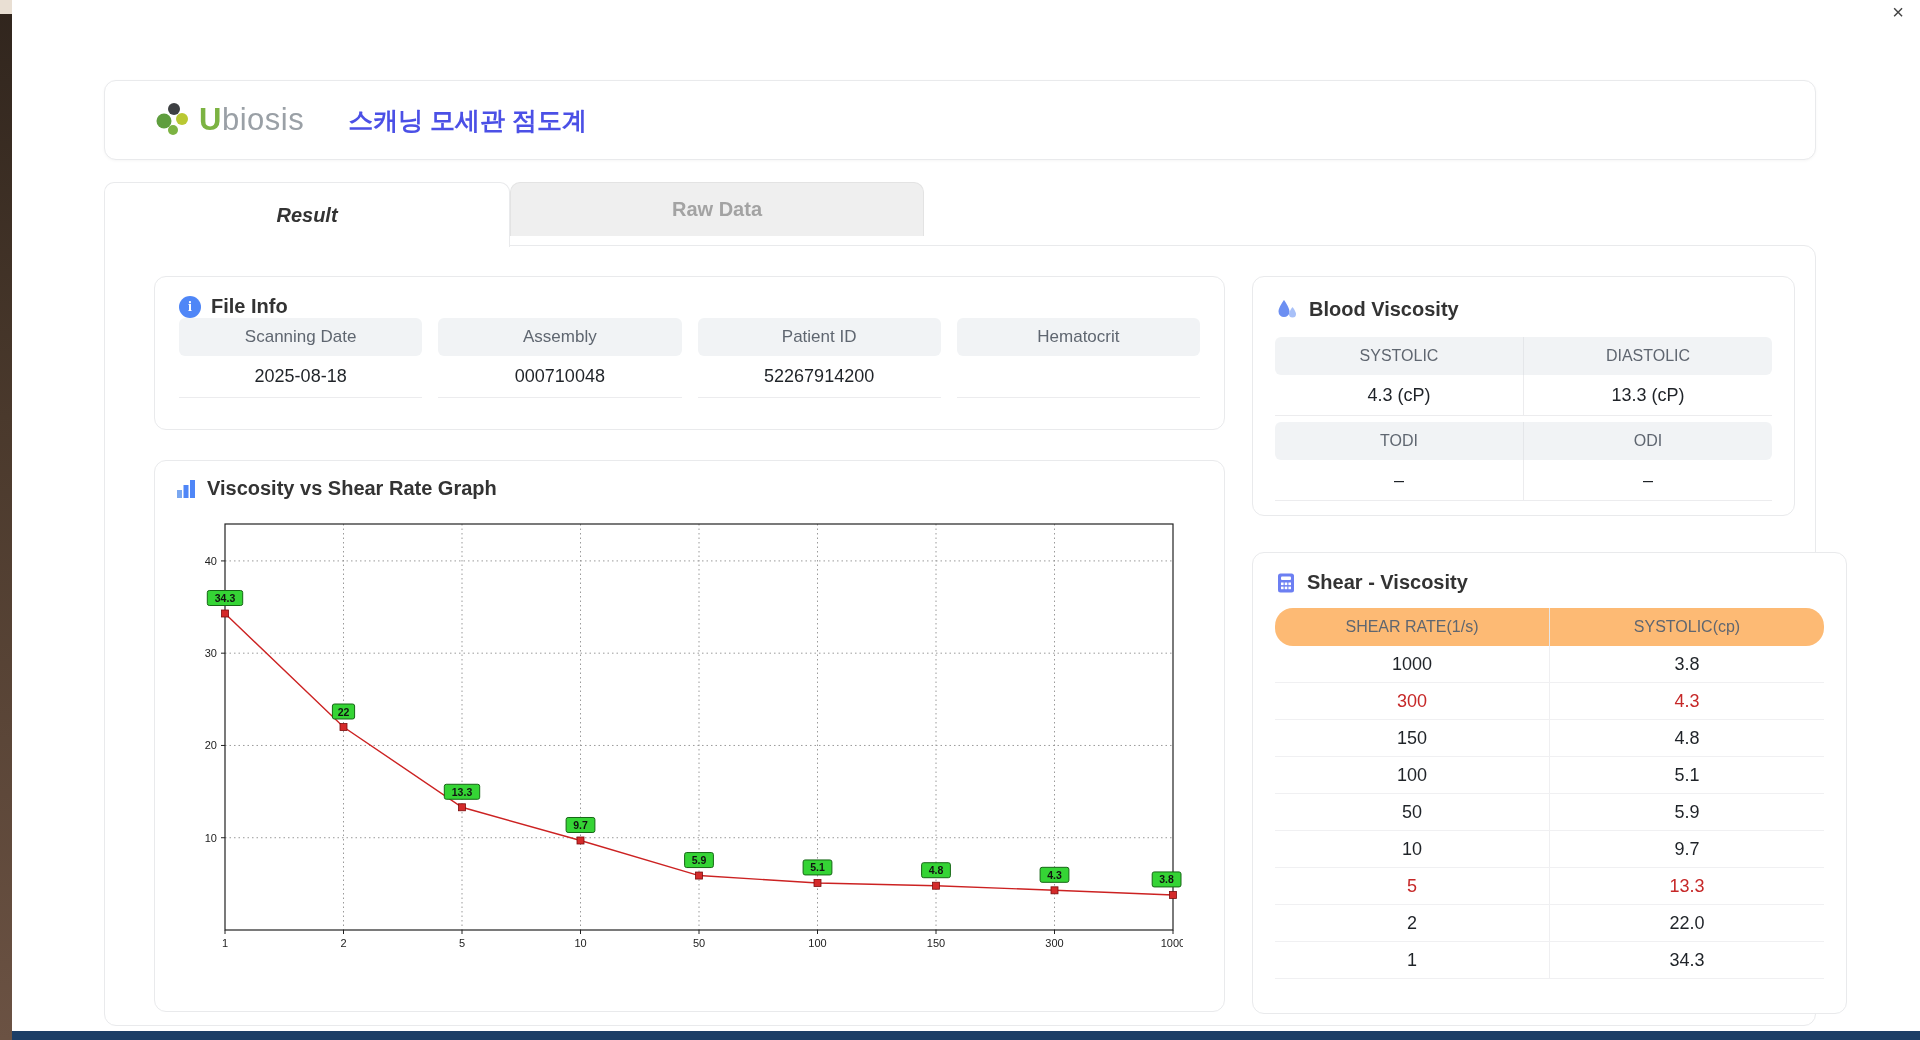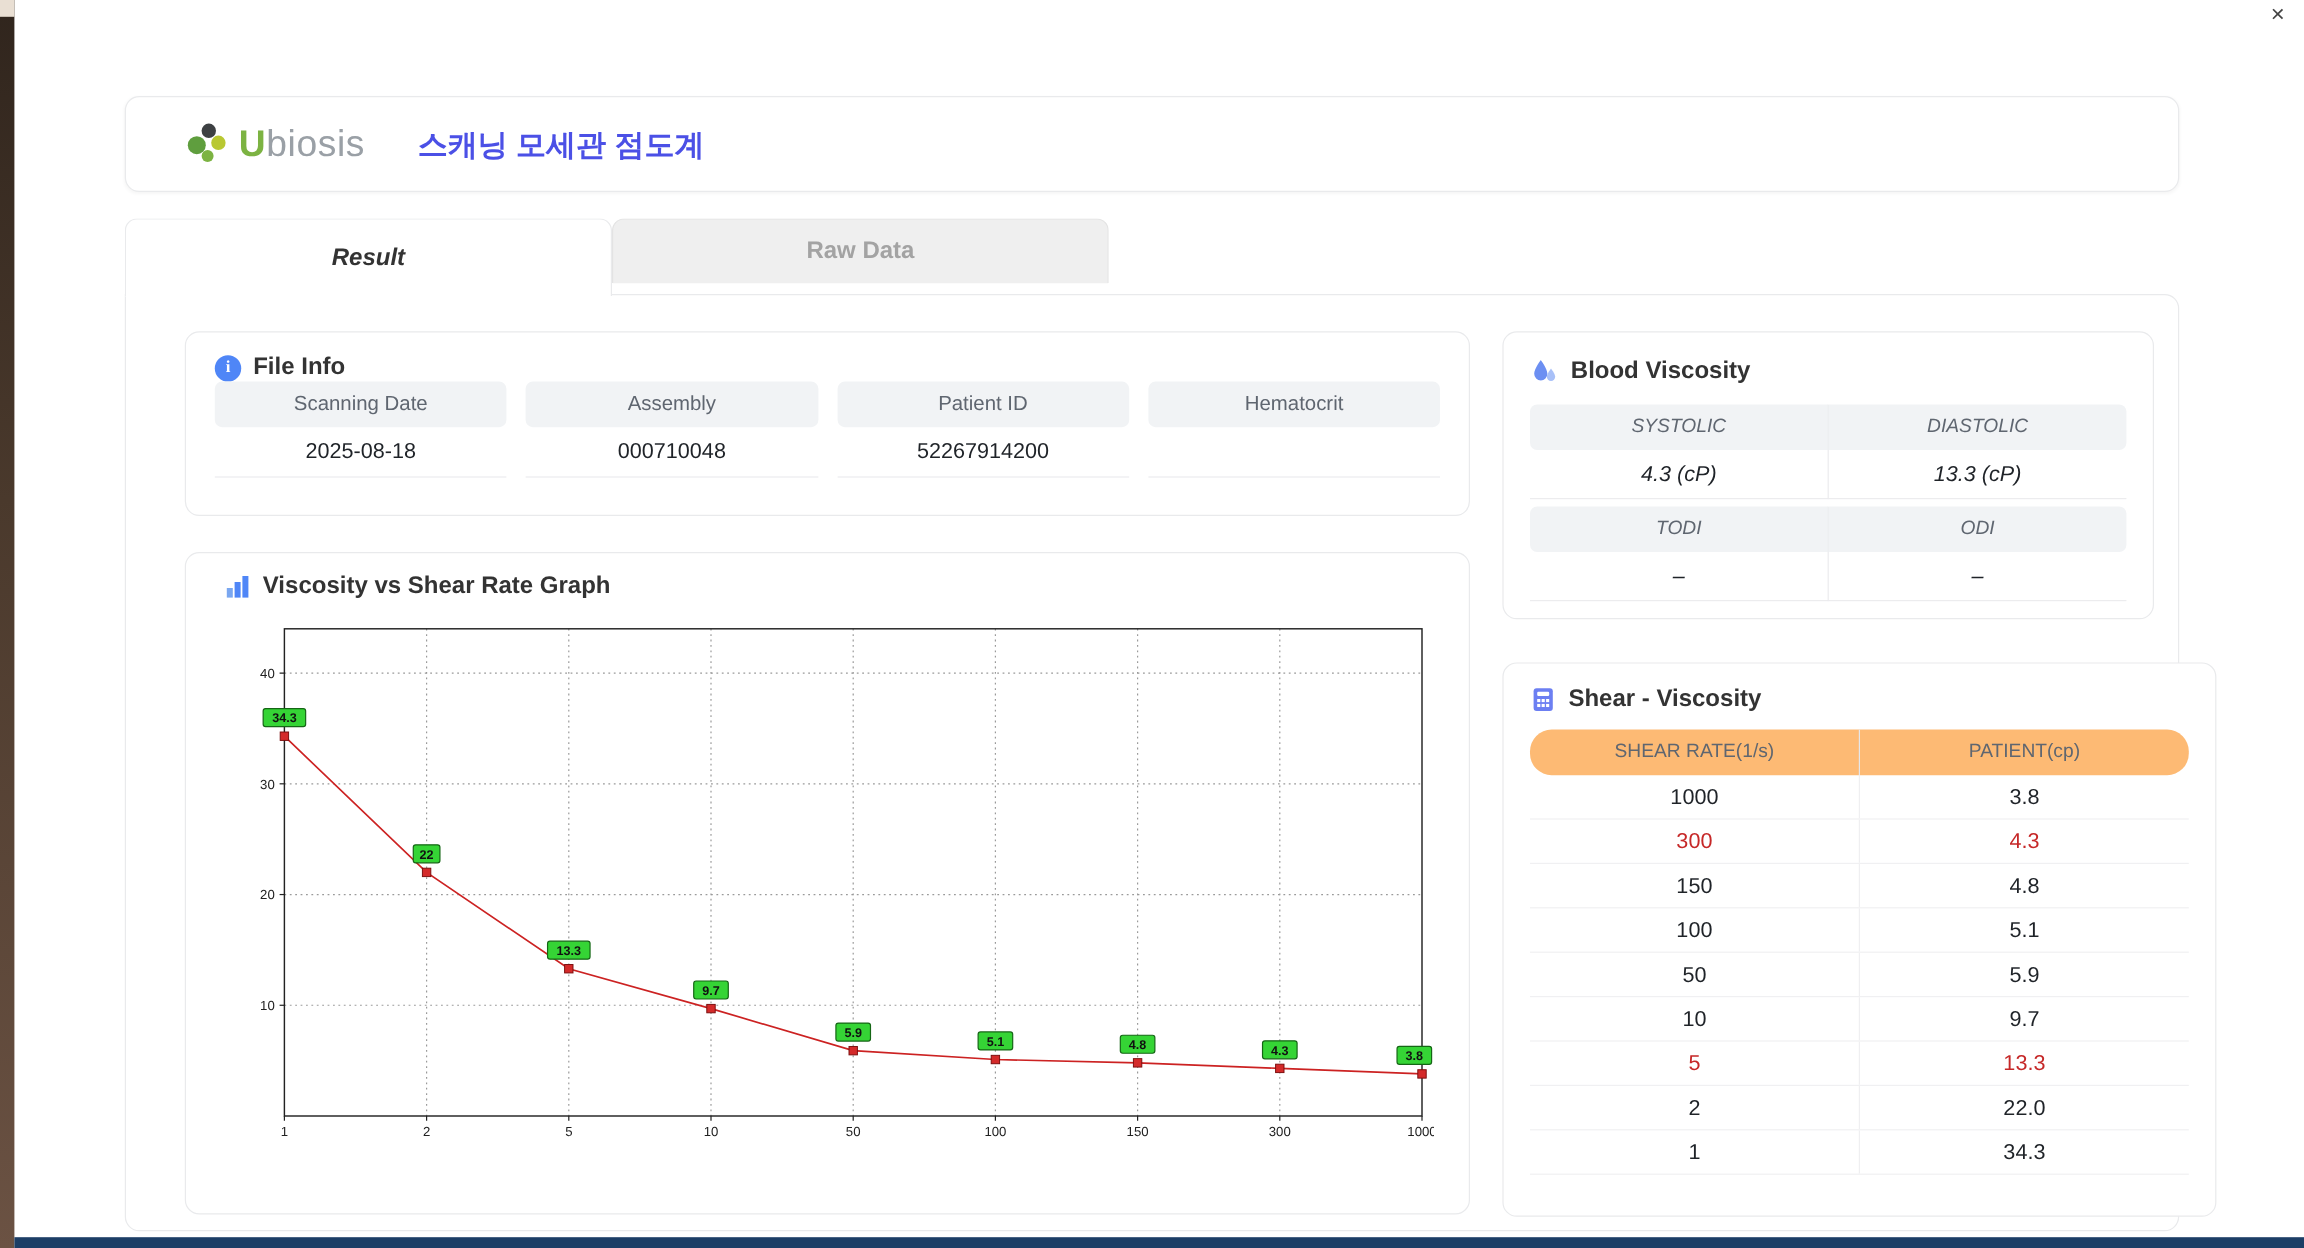--- a/index.html
+++ b/index.html
@@ -42,26 +42,26 @@
   
   .file-card { left:154px; top:276px; width:1071px; height:154px; padding:18px 24px; z-index:4; }
   .fields { display:flex; gap:16px; }
   .field { flex:1; }
   .field-label { background:#f1f3f5; border-radius:6px; height:38px; display:flex; align-items:center;
     justify-content:center; font-size:17px; color:#5f6670; }
   .field-value { height:42px; display:flex; align-items:center; justify-content:center;
     font-size:18px; color:#1f2328; border-bottom:1px solid #ececee; }
 
   
-  .graph-card { left:154px; top:460px; width:1071px; height:552px; padding:16px 32px; z-index:4; }
+  .graph-card { left:154px; top:460px; width:1071px; height:552px; padding:16px 20px; z-index:4; }
   .chart-wrap { margin-top:12px; margin-left:8px; }
 
   
   .bv-card { left:1252px; top:276px; width:543px; height:240px; padding:20px 22px; z-index:4; }
-  .mini-table { margin-top:16px;font-style:italic; }
+  .mini-table { margin-top:16px; }
   .mini-row { display:flex; }
   .mini-cell { flex:1; display:flex; align-items:center; justify-content:center; }
   .mini-head { background:#f1f3f5; height:38px; font-size:16px; color:#5f6670; }
   .mini-head:first-child { border-radius:6px 0 0 6px; border-right:1px solid #e4e6e9; }
   .mini-head:last-child { border-radius:0 6px 6px 0; }
   .mini-val { height:41px; font-size:18px; color:#1f2328; border-bottom:1px solid #ececee; }
   .mini-val:first-child { border-right:1px solid #ececee; }
 
   .sv-card { left:1252px; top:552px; width:595px; height:462px; padding:18px 22px; z-index:4; }
   .sv-table { margin-top:14px; }
@@ -246,21 +246,21 @@
         <rect x="13.4" y="10.5" width="2.6" height="2.6" fill="#ffffff"></rect>
         <rect x="6" y="14.6" width="2.6" height="2.6" fill="#ffffff"></rect>
         <rect x="9.7" y="14.6" width="2.6" height="2.6" fill="#ffffff"></rect>
         <rect x="13.4" y="14.6" width="2.6" height="2.6" fill="#ffffff"></rect>
       </svg>
       <span>Shear - Viscosity</span>
     </div>
     <div class="sv-table">
       <div class="sv-head">
         <div class="sv-cell">SHEAR RATE(1/s)</div>
-        <div class="sv-cell">PATIENT(cp)</div>
+        <div class="sv-cell">SYSTOLIC(cp)</div>
       </div>
       <div class="sv-row">
         <div class="sv-cell">1000</div>
         <div class="sv-cell">3.8</div>
       </div>
       <div class="sv-row red">
         <div class="sv-cell">300</div>
         <div class="sv-cell">4.3</div>
       </div>
       <div class="sv-row">

